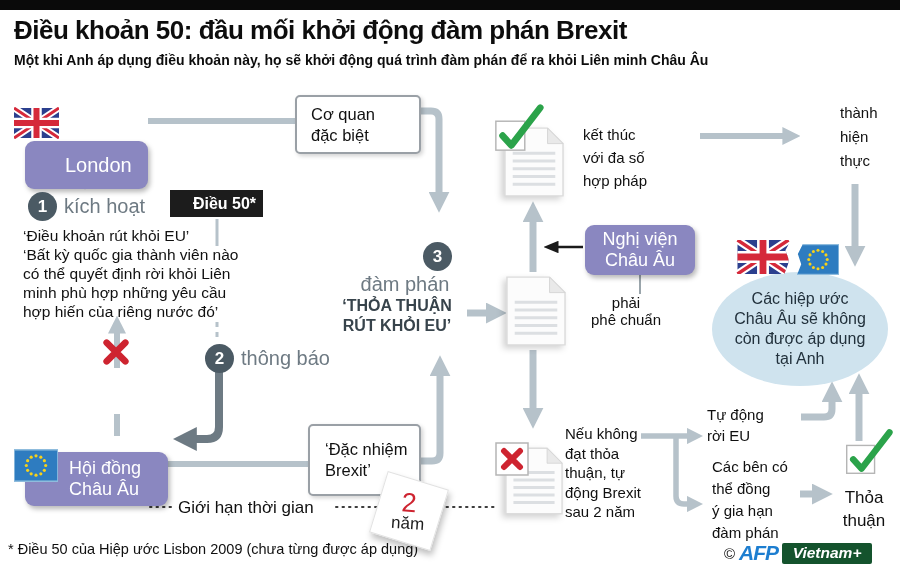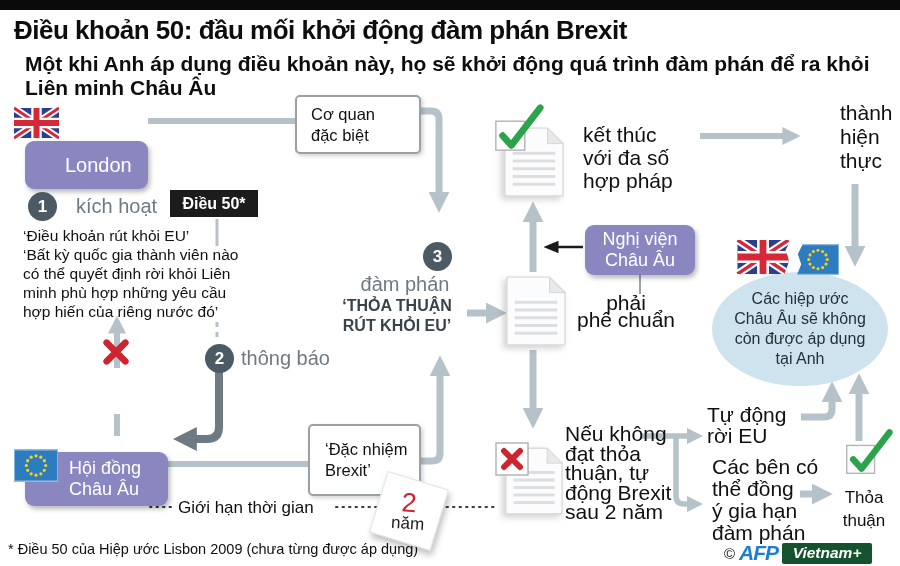--- a/index.html
+++ b/index.html
@@ -1,33 +1,33 @@
 <!DOCTYPE html>
 <html><head>
 <meta charset="utf-8">
 <style>
   html,body{margin:0;padding:0;background:#fff;}
   .stage{position:relative;width:900px;height:566px;background:#fff;overflow:hidden;
          font-family:"Liberation Sans","DejaVu Sans",sans-serif;color:#111;}
   .abs{position:absolute;}
   .topbar{position:absolute;left:0;top:0;width:900px;height:10px;background:#0a0a0a;}
   .title{position:absolute;left:14px;top:15px;font-size:26px;font-weight:bold;letter-spacing:-0.5px;color:#0d0d0d;}
-  .subtitle{position:absolute;left:14px;top:52px;font-size:21px;font-weight:600;color:#0d0d0d;margin-left:11px;}
+  .subtitle{position:absolute;left:14px;top:52px;font-size:14px;font-weight:600;color:#0d0d0d;}
   svg.connectors{position:absolute;left:0;top:0;z-index:1;}
   .purple-box{background:#8a87c0;border-radius:9px;box-shadow:2px 3px 5px rgba(0,0,0,.28);
               color:#fff;display:flex;align-items:center;z-index:2;position:absolute;}
   .white-box{background:#fff;border:2px solid #9aa0a6;border-radius:5px;
              box-shadow:2px 2px 4px rgba(0,0,0,.18);display:flex;align-items:center;z-index:2;position:absolute;}
   .num-circle{position:absolute;width:29px;height:29px;border-radius:50%;background:#4b5a64;
               color:#fff;font-weight:bold;font-size:17px;display:flex;align-items:center;justify-content:center;z-index:2;}
   .step-label{position:absolute;font-size:20px;color:#6e7a83;z-index:2;}
   .black-box{position:absolute;background:#1c1c1c;color:#fff;font-size:16px;font-weight:600;
              display:flex;align-items:center;justify-content:center;z-index:2;}
   .ml{white-space:pre-line;}
-  .txt{position:absolute;font-size:21px;line-height:21px;color:#101010;z-index:2;}
+  .txt{position:absolute;font-size:15px;line-height:21px;color:#101010;z-index:2;}
   .center{text-align:center;}
   .doc{filter:drop-shadow(-3px 3px 3px rgba(0,0,0,.18));z-index:2;}
   .icon{z-index:3;}
   .ellipse{position:absolute;left:712px;top:272px;width:176px;height:114px;border-radius:50%;
            background:#cfe3ee;display:flex;align-items:center;justify-content:center;z-index:2;}
   .ellipse .txt-in{font-size:16px;line-height:20px;color:#22313c;text-align:center;white-space:pre-line;}
   .card2y{position:absolute;left:377px;top:479px;width:62px;height:62px;background:#fff;
           border:1px solid #e2e2e2;box-shadow:3px 4px 6px rgba(0,0,0,.25);transform:rotate(17deg);z-index:4;
           display:flex;align-items:center;justify-content:center;}
   .card2y-in{transform:rotate(-13deg);text-align:center;line-height:1;}
@@ -140,22 +140,22 @@
   </svg>
 
   <div class="purple-box" style="left:25px;top:100px;width:123px;height:48px;margin-top:41px;">
     <span style="padding-left:40px;font-size:20px;">London</span>
   </div>
   <svg class="abs icon" style="left:14px;top:107px;" width="45" height="32">
       <use href="#sym-uk"></use>
     </svg>
 
   <div class="num-circle" style="left:28px;top:192px;">1</div>
-  <div class="step-label" style="left:76px;top:195px;">kích hoạt</div>
-  <div class="black-box" style="left:170px;top:190px;width:88px;height:27px;">Điều 50*</div>
+  <div class="step-label" style="left:64px;top:195px;">kích hoạt</div>
+  <div class="black-box" style="left:170px;top:190px;width:77px;height:27px;padding-left:16px;">Điều 50*</div>
 
   <div class="txt ml" style="left:23px;top:226px;width:275px;font-size:15.5px;line-height:19px;">‘Điều khoản rút khỏi EU’
 ‘Bất kỳ quốc gia thành viên nào
 có thể quyết định rời khỏi Liên
 minh phù hợp những yêu cầu
 hợp hiến của riêng nước đó’</div>
 
   <svg class="abs icon" style="left:101px;top:337px;" width="30" height="30">
       <use href="#sym-x"></use>
     </svg>

